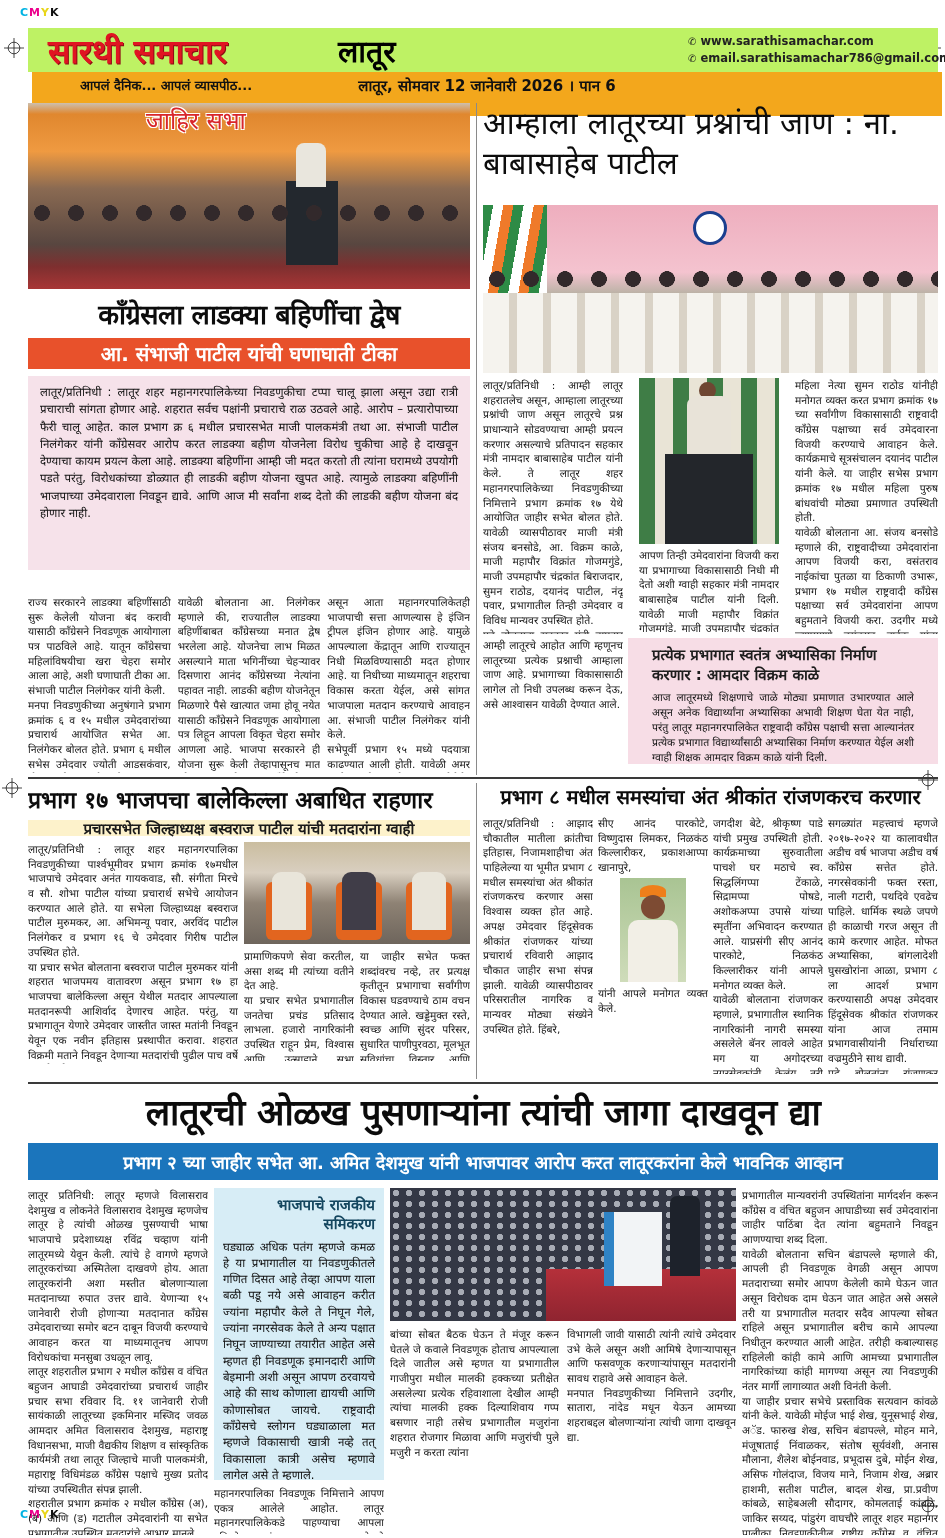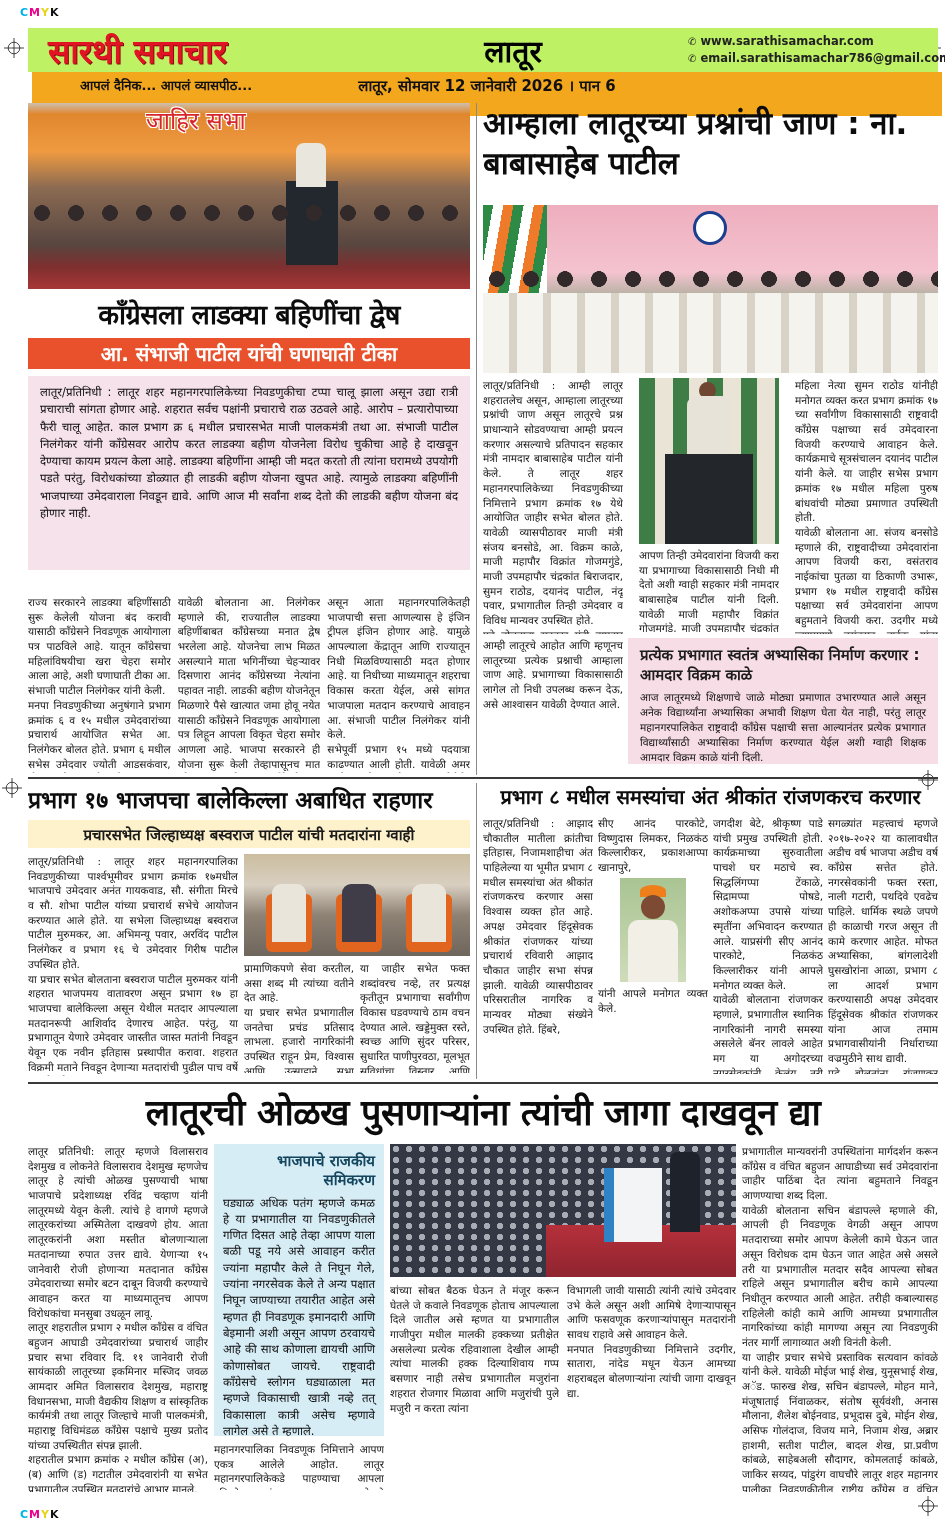--- a/index.html
+++ b/index.html
@@ -10,21 +10,21 @@
   
   .reg{position:absolute;width:20px;height:20px}
   .cmyk{position:absolute;font:bold 11px "DejaVu Sans",sans-serif;letter-spacing:1px}
   .cmyk .c{color:#00b3e3}.cmyk .m{color:#ec008c}.cmyk .y{color:#e8d51a}.cmyk .k{color:#111}
 
   
   .mast{position:absolute;left:28px;top:28px;width:910px;height:44px;background:#bef264;
         display:flex;align-items:center}
   .mast-name{width:310px;padding-left:20px;font-size:33px;font-weight:bold;color:#e01422;
              text-shadow:1px 1px 0 #8c0d14;white-space:nowrap}
-  .mast-city{flex:1;text-align:center;font-size:30px;font-weight:bold;color:#000}
+  .mast-city{flex:1;font-size:30px;font-weight:bold;color:#000}
   .mast-contact{width:250px;padding-right:6px;font-size:11.5px;font-weight:bold;line-height:1.5;color:#222}
   .mast-contact .ic{font-size:10px;margin-right:4px}
   .datebar{position:absolute;left:32px;top:72px;width:910px;height:44px;background:#f3a71c}
   .tagline{position:absolute;left:48px;top:4px;font-weight:bold;font-size:13px;color:#111}
   .dateline{position:absolute;left:0;right:0;top:3px;text-align:center;font-weight:bold;font-size:15px;color:#111}
 
   
   .col{font-size:10.5px;line-height:1.4;text-align:justify;white-space:pre-line;
        overflow:hidden;color:#161616}
   .hrule{position:absolute;left:28px;width:910px;height:2px;background:#3a3a3a}
@@ -48,21 +48,21 @@
   .redbar{margin-top:6px;height:31px;background:#e8512b;color:#fff;font-size:20px;font-weight:bold;
           display:flex;align-items:center;justify-content:center;white-space:nowrap}
   .leadbox{margin-top:7px;height:194px;background:#f6e2ea;padding:8px 12px;font-size:11.5px;
            line-height:1.5;text-align:justify;overflow:hidden;white-space:pre-line}
   .a1cols{margin-top:25px;display:flex;gap:7px;height:186px}
   .a1cols .col{flex:1}
 
   
   .v1{left:476px;top:103px;height:672px}
   .a2{position:absolute;left:483px;top:103px;width:455px;height:672px;overflow:hidden}
-  .a2 h1{font-size:31px;line-height:1.3;font-weight:bold;color:#0c0c0c;height:96px;overflow:hidden}
+  .a2 h1{font-size:31px;line-height:1.3;font-weight:normal;color:#0c0c0c;height:96px;overflow:hidden}
   .ph-ncp{margin-top:6px;width:455px;height:168px;
     background:linear-gradient(180deg,#eeaebe 0,#f4c3cf 40%,#beb3a8 52%,#8f867c 72%,#756c63 100%)}
   .ph-ncp .clock{position:absolute;left:210px;top:6px;width:34px;height:34px;border-radius:50%;
     background:#fff;border:3px solid #1b3f8f}
   .ph-ncp .tric{position:absolute;left:0;top:0;width:64px;height:96px;
     background:repeating-linear-gradient(100deg,#2e8b46 0 10px,#fff 10px 20px,#ef7a2a 20px 30px)}
   .ph-ncp .heads{top:62px}
   .ph-ncp .row{position:absolute;left:0;right:0;top:88px;height:80px;
     background:repeating-linear-gradient(90deg,#f5f3ee 0 26px,#d9d2c6 26px 34px)}
   .a2r1{margin-top:5px;display:flex;gap:16px;height:256px}
@@ -70,29 +70,29 @@
   .a2mid{width:140px}
   .ph-podium{width:140px;height:166px;
     background:repeating-linear-gradient(90deg,#3f7d46 0 16px,#e9e4d6 16px 34px)}
   .ph-podium .pod{position:absolute;left:26px;bottom:0;width:88px;height:90px;background:#23262b}
   .ph-podium .man{position:absolute;left:48px;top:18px;width:44px;height:62px;background:#e8e3d8;border-radius:9px 9px 0 0}
   .ph-podium .head{position:absolute;left:60px;top:4px;width:17px;height:17px;border-radius:50%;background:#6e4632}
   .a2mid .col{margin-top:4px;height:84px}
   .a2c3{flex:1}
   .a2r2{margin-top:4px;display:flex;gap:5px;height:126px}
   .a2c1b{width:140px}
-  .pinkbox{flex:1;background:#f7dde6;padding:8px 12px;overflow:hidden}
+  .pinkbox{flex:1;background:#f7dde6;padding:8px 24px;overflow:hidden}
   .pinkbox .t{font-size:15px;font-weight:bold;line-height:1.3;color:#1d1d1d}
   .pinkbox .b{margin-top:5px;font-size:10.5px;line-height:1.42;text-align:justify;white-space:pre-line}
 
   
   .hr1{top:777px}
   .a3{position:absolute;left:28px;top:783px;width:442px;height:296px;overflow:hidden}
   .a3 h2{font-size:23px;font-weight:bold;text-align:left;white-space:nowrap;color:#0c0c0c}
-  .ybar{margin-top:5px;height:28px;background:#fdf2cb;font-size:15px;font-weight:bold;color:#1a1a1a;
+  .ybar{margin-top:5px;height:16px;background:#fdf2cb;font-size:15px;font-weight:bold;color:#1a1a1a;
         display:flex;align-items:center;justify-content:center;white-space:nowrap}
   .a3body{margin-top:6px;display:flex;gap:6px;height:222px}
   .a3c1{width:210px}
   .a3r{flex:1}
   .ph-three{width:100%;height:102px;
     background:linear-gradient(180deg,#cabd9f 0,#d9cfc0 30%,#8e8274 60%,#6e655c 100%)}
   .ph-three .chair{position:absolute;bottom:4px;width:46px;height:58px;background:#e2651f;border-radius:6px}
   .ph-three .c1{left:22px}.ph-three .c2{left:92px}.ph-three .c3{left:162px}
   .ph-three .man{position:absolute;bottom:14px;width:34px;height:58px;background:#403d48;border-radius:9px 9px 0 0}
   .ph-three .m1{left:28px;background:#e9e5da}.ph-three .m2{left:98px}.ph-three .m3{left:168px;background:#e9e5da}
@@ -284,20 +284,21 @@
 यावेळी बोलताना रांजणकर म्हणाले, प्रभागातील स्थानिक नागरिकांनी नागरी समस्या असलेले बॅनर लावले आहेत मग या अगोदरच्या नगरसेवकांनी केलंय तरी काय? त्यांनी कांही केलं नाही तर ती नक्कीच चुकीची लोक होती. २०१७ च्या निवडणुकीत जे निवडून आलेले नगरसेवक त्यांनी निवडणुकीनंतर कांही केलं नाही व त्यावेळच्या पराभूत उमेदवार यांनीही कांही केलं नाही.</div>
       <div class="col">सगळ्यांत महत्त्वाचं म्हणजे २०१७-२०२२ या कालावधीत अडीच वर्ष भाजपा अडीच वर्ष काँग्रेस सत्तेत होते. नगरसेवकांनी फक्त रस्ता, नाली गटारी, पथदिवे एवढेच पाहिले. धार्मिक स्थळे जपणे ही काळाची गरज असून ती कामे करणार आहेत. मोफत अभ्यासिका, बांगलादेशी घुसखोरांना आळा, प्रभाग ८ ला आदर्श प्रभाग करण्यासाठी अपक्ष उमेदवार हिंदूसेवक श्रीकांत रांजणकर यांना आज तमाम प्रभागवासीयांनी निर्धाराच्या वज्रमुठीने साथ द्यावी.
 पुढे बोलतांना रांजणकर म्हणाले, प्रभाग ८ मध्ये निवडणुकीतील सर्वपक्षीय उमेदवारांनी एका मंचावर बसून पुढील काळात कोण काय कामे करणार आहेत हे सांगावे असे आवाहन केले. कार्यक्रमाचे सूत्रसंचालन नितीन मोहनाळे यांनी केले.</div>
     </div>
   </section>
 
   <div class="hrule hr2"></div>
 
   <section class="a5">
     <h1>लातूरची ओळख पुसणाऱ्यांना त्यांची जागा दाखवून द्या</h1>
+    <div class="bluebar">प्रभाग २ च्या जाहीर सभेत आ. अमित देशमुख यांनी भाजपावर आरोप करत लातूरकरांना केले भावनिक आव्हान</div>
     <div class="a5body">
       <div class="col a5a">लातूर प्रतिनिधी: लातूर म्हणजे विलासराव देशमुख व लोकनेते विलासराव देशमुख म्हणजेच लातूर हे त्यांची ओळख पुसण्याची भाषा भाजपाचे प्रदेशाध्यक्ष रविंद्र चव्हाण यांनी लातूरमध्ये येवून केली. त्यांचे हे वागणे म्हणजे लातूरकरांच्या अस्मितेला दाखवणे होय. आता लातूरकरांनी अशा मस्तीत बोलणाऱ्याला मतदानाच्या रुपात उत्तर द्यावे. येणाऱ्या १५ जानेवारी रोजी होणाऱ्या मतदानात काँग्रेस उमेदवाराच्या समोर बटन दाबून विजयी करण्याचे आवाहन करत या माध्यमातूनच आपण विरोधकांचा मनसुबा उधळून लावू.
 लातूर शहरातील प्रभाग २ मधील काँग्रेस व वंचित बहुजन आघाडी उमेदवारांच्या प्रचारार्थ जाहीर प्रचार सभा रविवार दि. ११ जानेवारी रोजी सायंकाळी लातूरच्या इकमिनार मस्जिद जवळ आमदार अमित विलासराव देशमुख, महाराष्ट्र विधानसभा, माजी वैद्यकीय शिक्षण व सांस्कृतिक कार्यमंत्री तथा लातूर जिल्हाचे माजी पालकमंत्री, महाराष्ट्र विधिमंडळ काँग्रेस पक्षाचे मुख्य प्रतोद यांच्या उपस्थितीत संपन्न झाली.
 शहरातील प्रभाग क्रमांक २ मधील काँग्रेस (अ), (ब) आणि (ड) गटातील उमेदवारांनी या सभेत प्रभागातील उपस्थित मतदारांचे आभार मानले.
 यावेळी बोलताना आमदार अमित देशमुख म्हणाले की, लातूर शहर</div>
       <div class="a5b">
         <div class="bluebox">
           <div class="t">भाजपाचे राजकीय समिकरण</div>
           <div class="b">घड्याळ अधिक पतंग म्हणजे कमळ हे या प्रभागातील या निवडणुकीतले गणित दिसत आहे तेव्हा आपण याला बळी पडू नये असे आवाहन करीत ज्यांना महापौर केले ते निघून गेले, ज्यांना नगरसेवक केले ते अन्य पक्षात निघून जाण्याच्या तयारीत आहेत असे म्हणत ही निवडणूक इमानदारी आणि बेइमानी अशी असून आपण ठरवायचे आहे की साथ कोणाला द्यायची आणि कोणासोबत जायचे. राष्ट्रवादी काँग्रेसचे स्लोगन घड्याळाला मत म्हणजे विकासाची खात्री नव्हे तत् विकासाला कात्री असेच म्हणावे लागेल असे ते म्हणाले.</div>
         </div>

